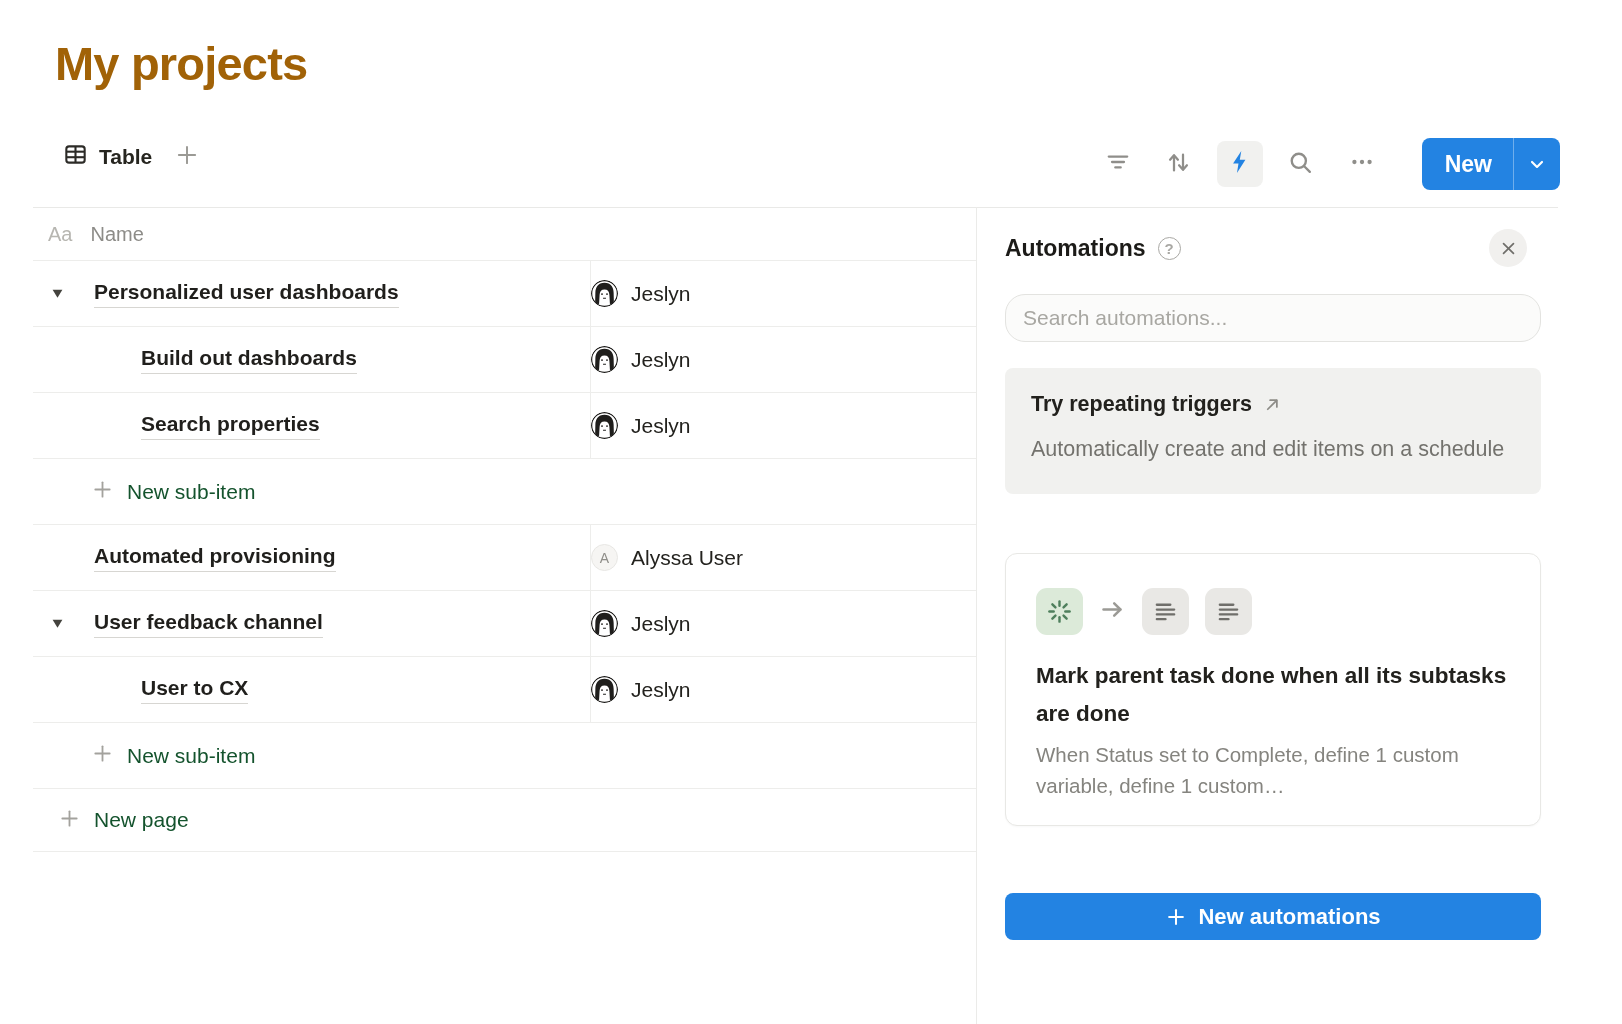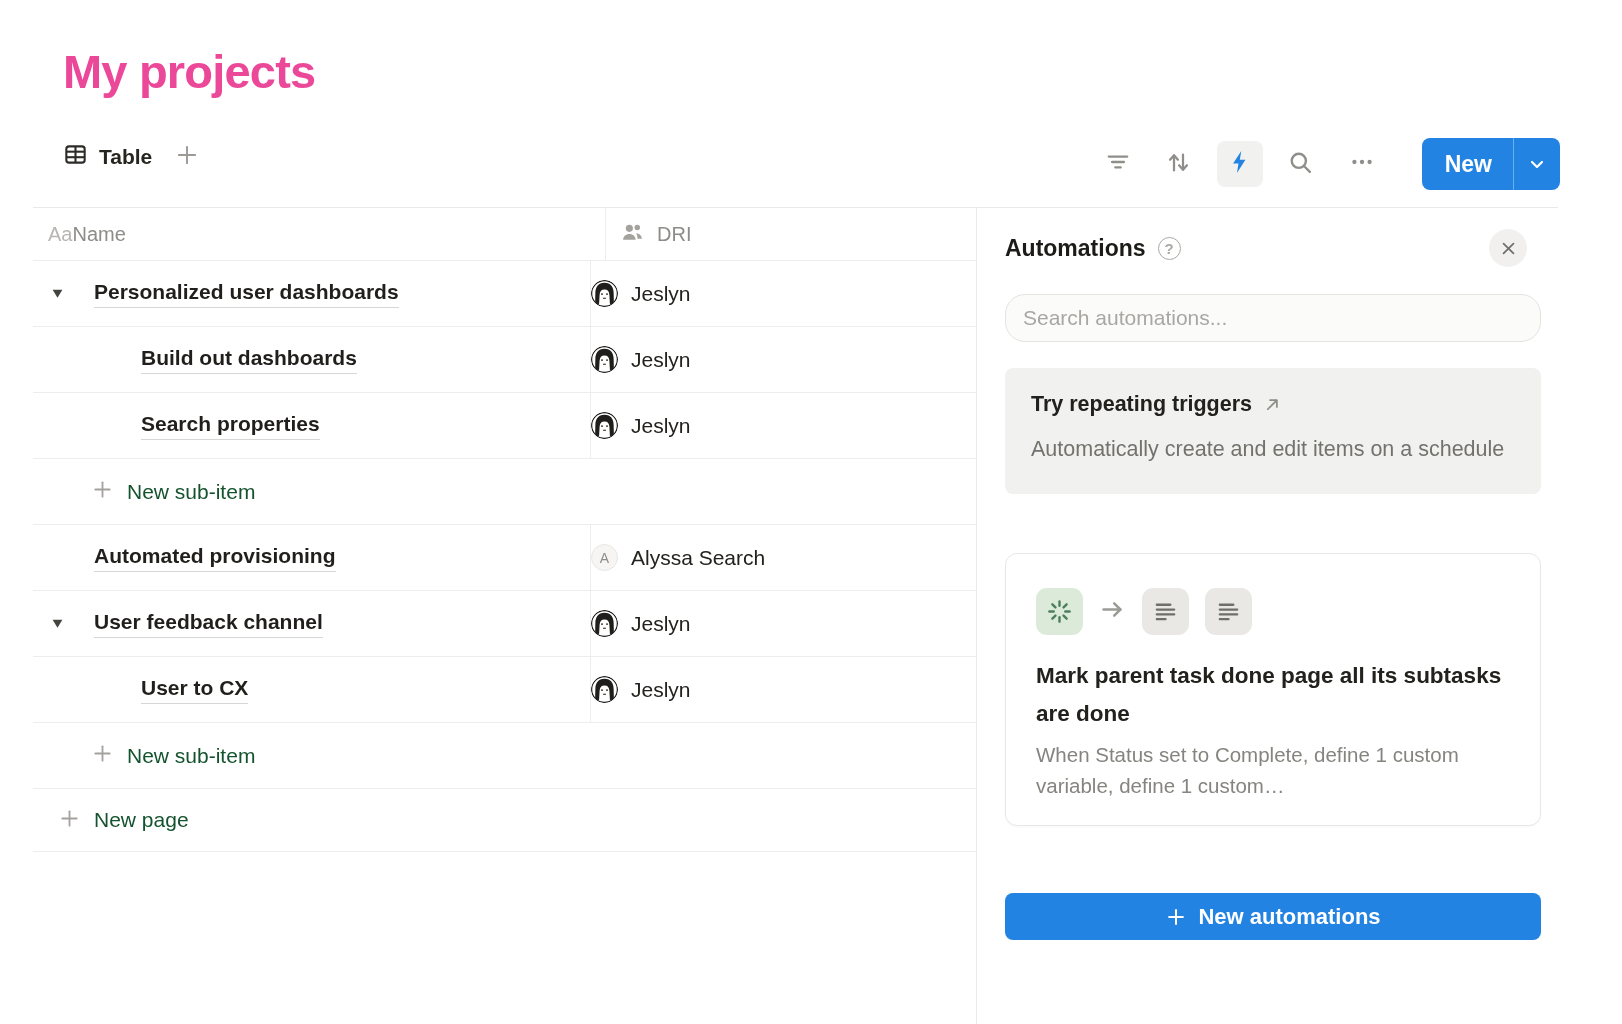--- a/index.html
+++ b/index.html
@@ -1,19 +1,19 @@
 <!DOCTYPE html>
 <html><head>
 <meta charset="utf-8">
 <style>
   html,body{margin:0;padding:0;background:#fff;}
   body{font-family:"Liberation Sans","DejaVu Sans",sans-serif;color:#1e1d1b;}
   .app{position:relative;width:1622px;height:1024px;overflow:hidden;background:#fff;}
 
-  .page-title{position:absolute;left:55px;top:36px;margin:8px;font-size:47px;font-weight:700;letter-spacing:-0.8px;color:#ec4899;}
+  .page-title{position:absolute;left:55px;top:36px;margin:0;font-size:47px;font-weight:700;letter-spacing:-0.8px;color:#a16207;}
 
   
   .viewbar{position:absolute;left:63px;top:142px;display:flex;align-items:center;}
   .view-tab{display:flex;align-items:center;gap:11px;font-size:21px;font-weight:700;color:#26251f;cursor:pointer;}
   .add-view{margin-left:22px;display:flex;align-items:center;}
 
   
   .toolbar{position:absolute;top:138px;right:62px;display:flex;align-items:center;gap:15px;}
   .tbtn{width:46px;height:46px;display:flex;align-items:center;justify-content:center;border-radius:8px;cursor:pointer;}
   .tbtn.active{background:#f1f1ef;}
@@ -28,21 +28,21 @@
   
   .table{position:absolute;left:33px;top:208px;width:943px;}
   .trow{display:flex;align-items:stretch;border-bottom:1px solid #ededeb;}
   .trow.thead{height:52px;}
   .trow.page,.trow.action{height:65px;}
   .trow.newpage{height:62px;}
   .cell{display:flex;align-items:center;}
   .cell.namec{width:557px;}
   .cell.dric{flex:1;border-left:1px solid #ededeb;gap:13px;}
   .trow.action .cell.fullc{width:100%;}
-  .thead .namec{padding-left:15px;gap:0;}
+  .thead .namec{padding-left:15px;gap:18px;}
   .hlabel{color:#8d8c88;font-size:20px;}
   .aa{color:#b7b6b1;font-size:20px;}
   .thead .dric{gap:12px;padding-left:14px;}
   .toggle{margin-left:14px;width:20px;display:flex;justify-content:center;align-items:center;flex:none;cursor:pointer;}
   .pagelink{font-size:21px;font-weight:600;color:#201f1c;border-bottom:1.5px solid #d7d6d2;padding-bottom:2px;line-height:1.25;cursor:pointer;white-space:nowrap;}
   .pagelink.after-toggle{margin-left:27px;}
   .pagelink.lvl0{margin-left:61px;}
   .pagelink.lvl1{margin-left:108px;}
   .dri-name{font-size:21px;color:#23221e;}
   .avatar{width:27px;height:27px;border-radius:50%;flex:none;overflow:hidden;}
@@ -159,31 +159,20 @@
   <div class="top-divider"></div>
   <div class="vdivider"></div>
 
   <div class="table">
 
     <div class="trow thead">
       <div class="cell namec">
         <span class="aa">Aa</span>
         <span class="hlabel">Name</span>
       </div>
-      <div class="cell dric">
-        <span>
-          <svg width="25" height="25" viewBox="0 0 24 24" fill="#a3a29d">
-              <circle cx="9" cy="8" r="3.4"></circle>
-              <path d="M3 19c0-3.3 2.7-5.5 6-5.5s6 2.2 6 5.5z"></path>
-              <circle cx="16.6" cy="7.2" r="2.6"></circle>
-              <path d="M15.6 12.6c2.9.2 5.4 2.2 5.4 5.4h-4.2c0-2.2-.4-4-1.2-5.4z"></path>
-            </svg>
-        </span>
-        <span class="hlabel">DRI</span>
-      </div>
     </div>
 
     <div class="trow page">
       <div class="cell namec">
         <span class="toggle">
           <svg width="13" height="13" viewBox="0 0 12 12" fill="#44433e">
               <path d="M1.5 2.5h9L6 10z"></path>
             </svg>
         </span>
         <span class="pagelink after-toggle">Personalized user dashboards</span>
@@ -272,21 +261,21 @@
         </div>
       </div>
     </div>
 
     <div class="trow page">
       <div class="cell namec">
         <span class="pagelink lvl0">Automated provisioning</span>
       </div>
       <div class="cell dric">
         <span class="avatar-letter">A</span>
-        <span class="dri-name">Alyssa Search</span>
+        <span class="dri-name">Alyssa User</span>
       </div>
     </div>
 
     <div class="trow page">
       <div class="cell namec">
         <span class="toggle">
           <svg width="13" height="13" viewBox="0 0 12 12" fill="#44433e">
               <path d="M1.5 2.5h9L6 10z"></path>
             </svg>
         </span>
@@ -424,21 +413,21 @@
         </span>
         <span class="iconsq gray">
           <svg width="27" height="27" viewBox="0 0 28 28" stroke="#6f6e6a" stroke-width="2.4" stroke-linecap="round">
               <line x1="5" y1="7" x2="19" y2="7"></line>
               <line x1="5" y1="12" x2="23" y2="12"></line>
               <line x1="5" y1="17" x2="23" y2="17"></line>
               <line x1="5" y1="22" x2="14" y2="22"></line>
             </svg>
         </span>
       </div>
-      <div class="autocard-title">Mark parent task done page all its subtasks are done</div>
+      <div class="autocard-title">Mark parent task done when all its subtasks are done</div>
       <div class="autocard-desc">When Status set to Complete, define 1 custom variable, define 1 custom…</div>
     </div>
 
     <button class="new-automation">
       <svg width="22" height="22" viewBox="0 0 24 24" fill="none" stroke="#ffffff" stroke-width="2.2" stroke-linecap="round">
           <line x1="12" y1="4.5" x2="12" y2="19.5"></line>
           <line x1="4.5" y1="12" x2="19.5" y2="12"></line>
         </svg>
       <span>New automations</span>
     </button>

